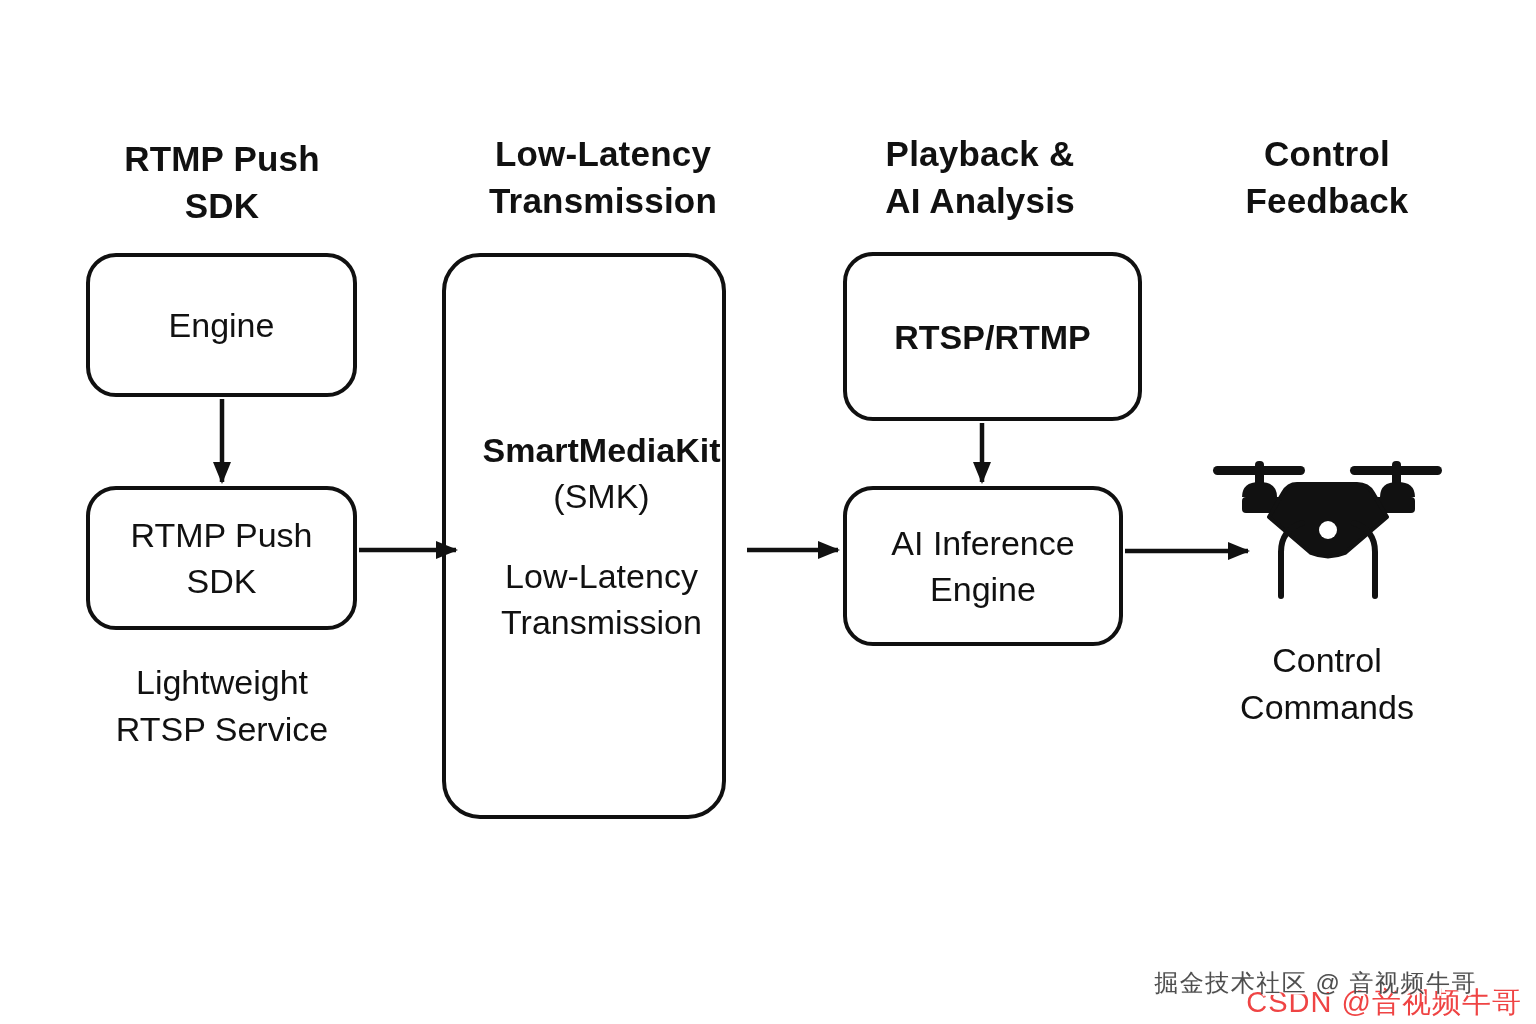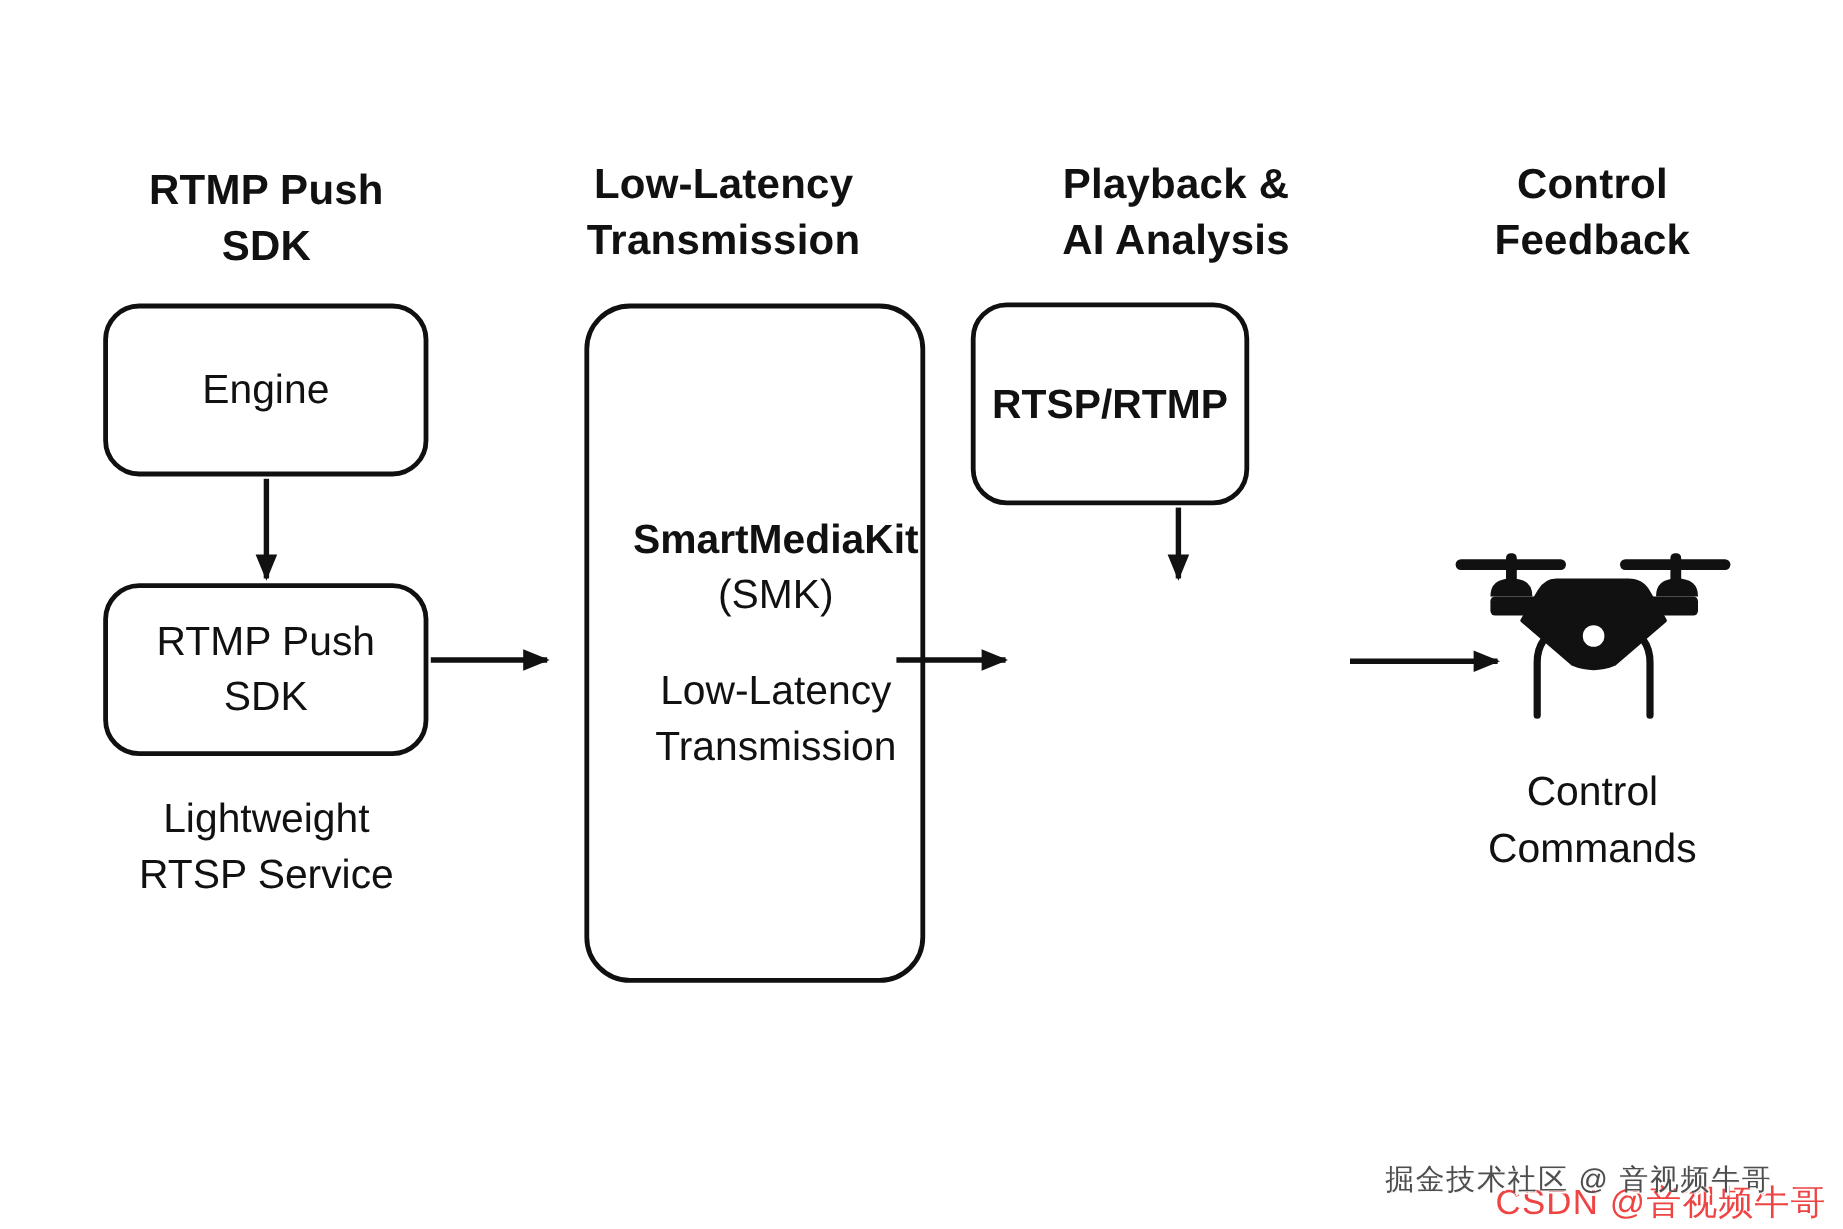--- a/index.html
+++ b/index.html
@@ -98,31 +98,35 @@
   </div>
 
   <div class="node" style="left:86px;top:486px;width:271px;height:144px;">
     <div class="node-label multiline">RTMP Push
 SDK</div>
   </div>
 
   <div class="caption multiline" style="left:52px;top:659px;">Lightweight
 RTSP Service</div>
 
-  <div class="node smk-box" style="left:487px;top:253px;width:284px;height:566px;padding-left:35px;">
+  <div class="node smk-box" style="left:442px;top:253px;width:284px;height:566px;padding-left:35px;">
     <div class="node-label-bold">SmartMediaKit</div>
     <div class="node-label">(SMK)</div>
     <div class="node-label multiline smk-caption">Low-Latency
 Transmission</div>
   </div>
 
-  <div class="node" style="left:809px;top:252px;width:232px;height:169px;">
+  <div class="node" style="left:843px;top:252px;width:299px;height:169px;">
     <div class="node-label-bold">RTSP/RTMP</div>
   </div>
 
+  <div class="node" style="left:843px;top:486px;width:280px;height:160px;">
+    <div class="node-label multiline">AI Inference
+Engine</div>
+  </div>
 
   <div class="caption multiline" style="left:1157px;top:637px;">Control
 Commands</div>
 
   <svg class="overlay" viewBox="0 0 1536 1024">
     <defs>
       <marker id="ah" markerUnits="userSpaceOnUse" markerWidth="24" markerHeight="20" refX="21" refY="10" orient="auto">
         <path d="M1 1 L23 10 L1 19 Z" fill="#111"></path>
       </marker>
     </defs>

